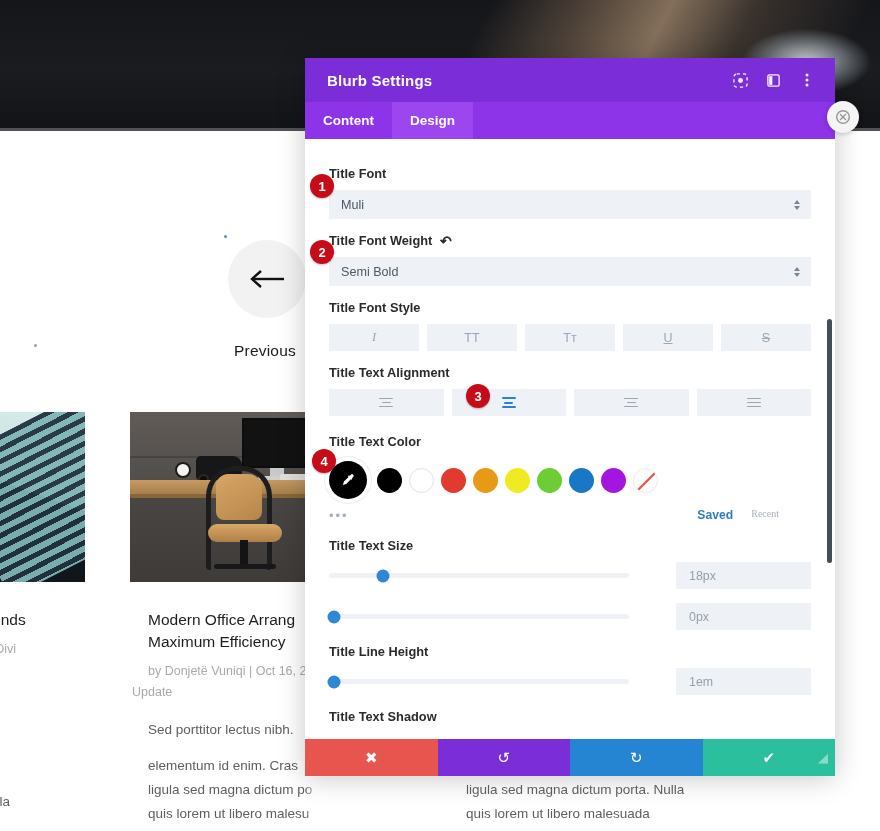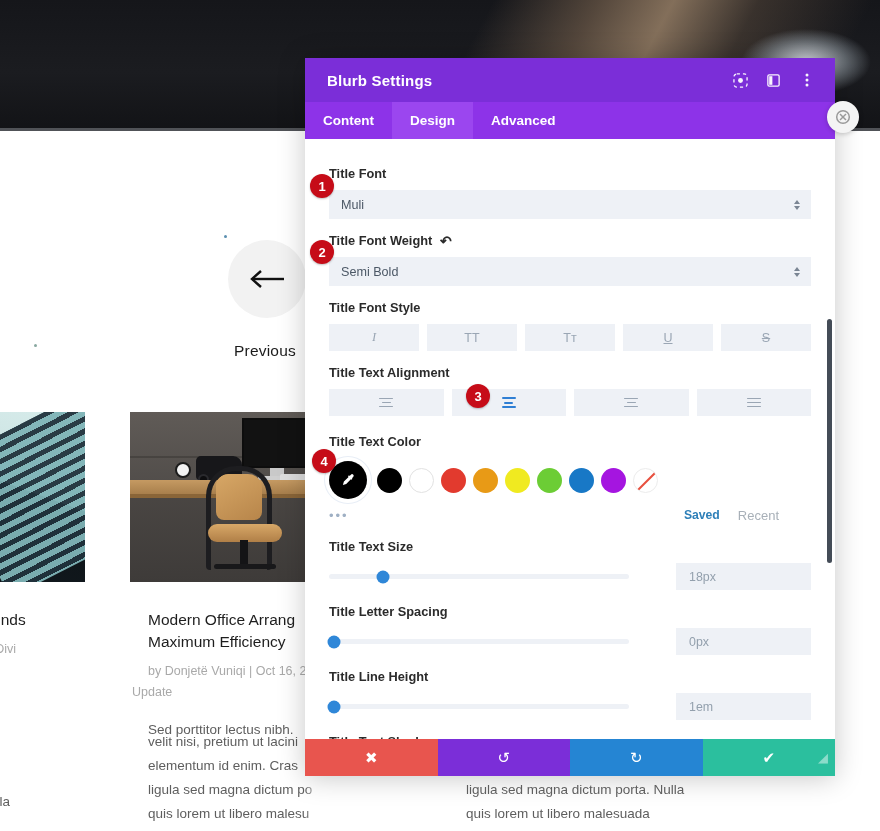--- a/index.html
+++ b/index.html
@@ -138,21 +138,21 @@
     background:#fff; border:1px solid #ececec; position:relative; overflow:hidden;
   }
   .sw-none::after {
     content:''; position:absolute; left:-3px; top:11px; width:32px; height:2px;
     background:#e8503f; transform: rotate(-45deg);
   }
   .sw-sub { display:flex; align-items:center; margin-top: 9px; }
   .dots { color:#9fb0c4; letter-spacing:2px; font-size:13px; line-height:1; cursor:pointer; }
   .sw-links { margin-left:auto; display:flex; gap:18px; padding-right:32px; }
   .lnk-saved { color:#2d7fb8; font-size:12.2px; font-weight:700; cursor:pointer; }
-  .lnk-recent { color:#a8b0b8; font-size:13px; cursor:pointer; }
+  .lnk-recent { color:#a8b0b8; font-size:10px; cursor:pointer;font-family:Liberation Serif, serif; }
 
   .slider-row { display:flex; align-items:center; gap:0; }
   .slider { position:relative; width: 300px; height: 20px; display:flex; align-items:center; }
   .track { width:100%; height:5px; background:#eef1f6; border-radius:3px; }
   .knob { position:absolute; width:13px; height:13px; border-radius:50%; background:#2f87d8; top:50%; transform:translate(-50%,-50%); cursor:pointer; }
   .val-box {
     margin-left:auto; width:135px; height:27px; background:#eef1f6;
     display:flex; align-items:center; padding:0 13px; font-size:12.4px; color:#93a0ad;
   }
 
@@ -232,21 +232,20 @@
   <div class="bg-text bg-body" style="left:-40px; top:741px; width:125px;">n,</div>
   <div class="bg-text bg-body" style="left:-40px; top:765px; width:125px;">tricies</div>
   <div class="bg-text bg-body" style="left:-44px; top:789px; width:130px;">rta. Nulla</div>
   <div class="bg-text bg-body" style="left:-40px; top:813px; width:125px;">ada</div>
 
   <div class="bg-text bg-title" style="left:148px; top:629px; width:185px;">Maximum Efficiency</div>
   <div class="bg-text bg-title" style="left:148px; top:607px; width:185px;">Modern Office Arrang</div>
   <div class="bg-text bg-meta" style="left:148px; top:659px; width:185px;">by Donjetë Vuniqi | Oct 16, 2</div>
   <div class="bg-text bg-meta" style="left:132px; top:680px; width:185px;">Update</div>
   <div class="bg-text bg-body" style="left:148px; top:705px; width:195px;margin-top:12px;">Sed porttitor lectus nibh.</div>
-  <div class="bg-text bg-body" style="left:148px; top:729px; width:195px;">velit nisi, pretium ut lacini</div>
   <div class="bg-text bg-body" style="left:148px; top:753px; width:195px;">elementum id enim. Cras</div>
   <div class="bg-text bg-body" style="left:148px; top:777px; width:245px;">ligula sed magna dictum po</div>
   <div class="bg-text bg-body" style="left:148px; top:801px; width:245px;">quis lorem ut libero malesu</div>
 
   <div class="card-right-fade"></div>
 
   <div class="bg-text bg-body" style="left:466px; top:777px; width:330px; z-index:20;">ligula sed magna dictum porta. Nulla</div>
   <div class="bg-text bg-body" style="left:466px; top:801px; width:330px; z-index:20;">quis lorem ut libero malesuada</div>
 
   <div class="round-close">
@@ -280,21 +279,20 @@
             <circle cx="2" cy="8" r="1.5" fill="#fff"></circle>
             <circle cx="2" cy="13" r="1.5" fill="#fff"></circle>
           </svg>
         </span>
       </div>
     </div>
 
     <div class="modal-tabs">
       <div class="tab">Content</div>
       <div class="tab active">Design</div>
-      <div class="tab">Advanced</div>
     </div>
 
     <div class="modal-body">
 
       <div class="field">
         <div class="flabel">Title Font</div>
         <div class="select">
           <span>Muli</span>
           <span class="caret">
               <i class="up"></i>
@@ -394,21 +392,20 @@
         <div class="slider-row">
           <div class="slider">
             <div class="track"></div>
             <div class="knob" style="left:18%"></div>
           </div>
           <div class="val-box">18px</div>
         </div>
       </div>
 
       <div class="field">
-        <div class="flabel">Title Letter Spacing</div>
         <div class="slider-row">
           <div class="slider">
             <div class="track"></div>
             <div class="knob" style="left:1.5%"></div>
           </div>
           <div class="val-box">0px</div>
         </div>
       </div>
 
       <div class="field">

